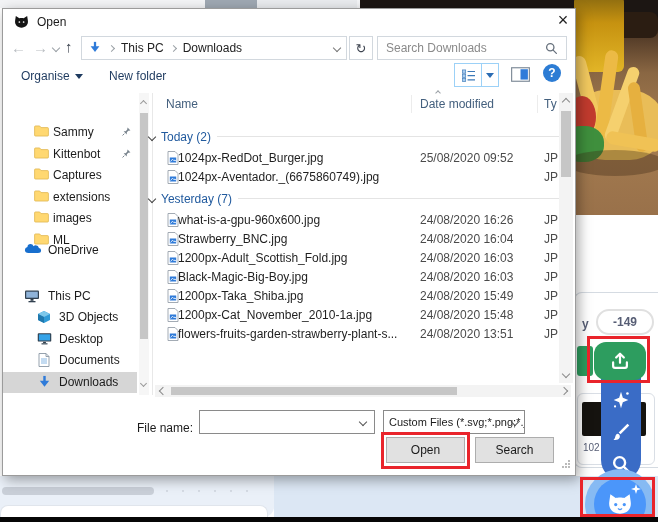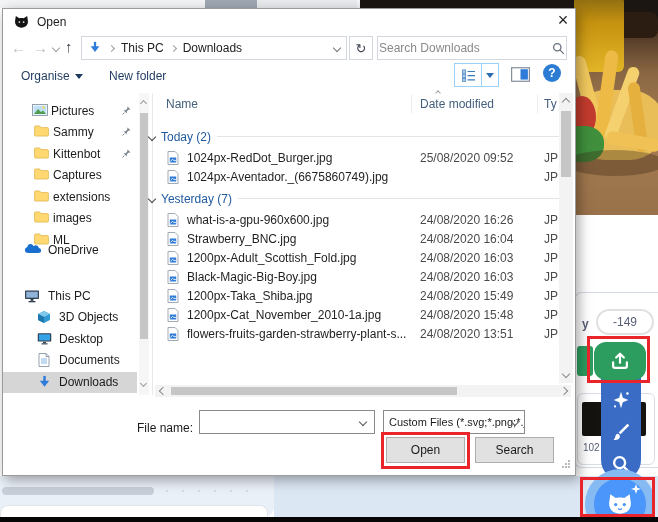--- a/index.html
+++ b/index.html
@@ -15,21 +15,21 @@
   .chev.right { transform:rotate(-45deg); }
 
   
   .photo { left:360px; top:0; width:298px; height:215px; overflow:hidden;
            background:linear-gradient(180deg,#2b211a 0%,#4a3423 14%,#8a6743 34%,#a57c50 60%,#99714a 100%); }
   .photo .blob { position:absolute; border-radius:8px; }
   .stage-card { left:574px; top:292px; width:84px; height:176px; background:#fff;
                 border:1px solid #d5dbe2; border-right:none; border-radius:8px 0 0 8px; z-index:2; }
   .pill { position:absolute; left:21px; top:16px; width:58px; height:26px; background:#fff;
           border:2px solid #e0e0e0; border-radius:13px; text-align:center; line-height:22px;
-          color:#575e75; font-weight:normal; font-size:12px; }
+          color:#575e75; font-weight:bold; font-size:12px; }
   .side-toolbar { left:601px; top:358px; width:40px; height:122px; background:#3a6cc6; border-radius:20px; z-index:4; }
   .tool-ic { position:absolute; left:9px; width:22px; height:22px; }
   .upload-btn { left:594px; top:342px; width:52px; height:38px; background:#2d9d5f; border-radius:12px; z-index:5;
                 display:flex; align-items:center; justify-content:center; }
   .green-sliver { left:577px; top:346px; width:16px; height:30px; background:#2d9d5f; border-radius:3px; z-index:3; }
   .halo { left:585px; top:469px; width:70px; height:70px; border-radius:50%; background:#86baf3; z-index:5; }
   .catbtn { left:594px; top:478px; width:52px; height:52px; border-radius:50%; background:#4b96fa; z-index:6;
             display:flex; align-items:center; justify-content:center; }
   .redbox { border:3px solid #e9242b; background:transparent; z-index:15; }
   .bl-panel { left:0; top:476px; width:274px; height:41px; background:#eaf0f8; border-radius:0 0 10px 0; z-index:1; }
@@ -50,21 +50,21 @@
   .sblabel { position:absolute; top:3px; font-size:12px; line-height:15px; color:#1b1b1b; white-space:nowrap; }
   .pin { position:absolute; left:119px; top:5px; }
 
   
   .hdr { color:#44607e; font-size:12px; }
   .grp { position:absolute; left:144px; width:420px; height:19px; display:flex; align-items:center; }
   .grp .glabel { color:#215a9e; font-size:12px; margin:0 6px; white-space:nowrap; }
   .grp .rule { flex:1; height:1px; background:#e4e4e4; margin-right:4px; }
   .row { position:absolute; left:152px; width:416px; height:19px; }
   .ficon { position:absolute; left:12px; top:2px; }
-  .fname { position:absolute; left:32px; top:2px; max-width:220px; white-space:nowrap; overflow:hidden; font-size:12px; color:#1f1f1f; }
+  .fname { position:absolute; left:23px; top:2px; max-width:220px; white-space:nowrap; overflow:hidden; font-size:12px; color:#1f1f1f; }
   .fdate { position:absolute; left:265px; top:2px; width:110px; white-space:nowrap; font-size:12px; color:#4a4a4a; }
   .ftype { position:absolute; left:389px; top:2px; width:18px; overflow:hidden; white-space:nowrap; font-size:12px; color:#4a4a4a; }
 
   .sc-track { background:#f3f3f3; position:absolute; }
   .sc-thumb { background:#c6c6c6; position:absolute; }
 
   .btn { position:absolute; background:#e1e1e1; border:1px solid #adadad; text-align:center; font-size:12px; }
 </style>
 </head>
 <body>
@@ -182,21 +182,21 @@
     </span>
     <span class="chev right" style="color:#9aa0a6;width:5px;height:5px;"></span>
     <span style="color:#222;">This PC</span>
     <span class="chev right" style="color:#9aa0a6;width:5px;height:5px;"></span>
     <span style="color:#222;">Downloads</span>
     <span class="chev" style="color:#777;margin-left:auto;"></span>
   </div>
   <div class="abs navbox" style="left:346px;top:27px;width:24px;height:24px;justify-content:center;">
     <span style="font-size:13px;color:#3e4450;">↻</span>
   </div>
-  <div class="abs navbox" style="left:374px;top:27px;width:190px;height:24px;padding:0 1px;">
+  <div class="abs navbox" style="left:374px;top:27px;width:190px;height:24px;padding:0 8px;">
     <span style="color:#8a8a8a;">Search Downloads</span>
     <span style="margin-left:auto;">
       <svg viewBox="0 0 16 16" width="13" height="13" fill="none" stroke="#66707c" stroke-width="1.6" stroke-linecap="round">
           <circle cx="6.5" cy="6.5" r="4.5"></circle>
           <path d="M10 10 L14 14"></path>
         </svg>
     </span>
   </div>
 
   <div class="abs tbtn" style="left:18px;top:60px;">
@@ -218,37 +218,20 @@
     <span style="width:0;height:0;border-left:4px solid transparent;border-right:4px solid transparent;border-top:5px solid #2b6cb3;"></span>
   </div>
   <span class="abs" style="left:508px;top:58px;">
     <svg viewBox="0 0 18 14" width="19" height="15">
         <rect x=".6" y=".6" width="16.8" height="12.8" fill="#fff" stroke="#7e8b98" stroke-width="1.1"></rect>
         <rect x="9" y="2" width="7" height="9.8" fill="#2f7bd9"></rect>
       </svg>
   </span>
   <div class="abs" style="left:540px;top:55px;width:18px;height:18px;border-radius:50%;background:#2c7cd4;color:#fff;font-weight:bold;font-size:12px;text-align:center;line-height:18px;">?</div>
 
-  <div class="sbitem" style="top:92px;">
-    <span class="sbicon" style="left:29px;">
-        <svg viewBox="0 0 16 12" width="16" height="12">
-          <rect x=".5" y=".5" width="15" height="11" fill="#fff" stroke="#8a97a5" stroke-width=".9"></rect>
-          <rect x="1.6" y="1.6" width="12.8" height="8.8" fill="#bfe0f7"></rect>
-          <path d="M2 10 L6 5 L9 8 L11 6.5 L14 10 Z" fill="#4f9e4f"></path>
-          <circle cx="11.5" cy="3.5" r="1.2" fill="#f7d154"></circle>
-        </svg>
-      </span>
-    <span class="sblabel" style="left:48px;">Pictures</span>
-    <span class="pin">
-        <svg viewBox="0 0 10 10" width="9" height="9">
-          <path d="M6.2 .6 L9.4 3.8 L7 4.3 L5.4 5.9 L5.2 8.2 L1.8 4.8 L4.1 4.6 L5.7 3 Z" fill="#77828c"></path>
-          <path d="M2.6 7.4 L.6 9.4" stroke="#77828c" stroke-width="1.1"></path>
-        </svg>
-      </span>
-  </div>
   <div class="sbitem" style="top:135px;">
     <span class="sbicon" style="left:31px;">
         <svg viewBox="0 0 16 13" width="15" height="12">
           <path d="M.5 2 Q.5 1 1.5 1 H6 L7.5 2.8 H14.5 Q15.5 2.8 15.5 3.8 V11 Q15.5 12 14.5 12 H1.5 Q.5 12 .5 11 Z" fill="#ffd871" stroke="#dfb44d" stroke-width=".8"></path>
         </svg>
       </span>
     <span class="sblabel" style="left:50px;">Kittenbot</span>
     <span class="pin">
         <svg viewBox="0 0 10 10" width="9" height="9">
           <path d="M6.2 .6 L9.4 3.8 L7 4.3 L5.4 5.9 L5.2 8.2 L1.8 4.8 L4.1 4.6 L5.7 3 Z" fill="#77828c"></path>

